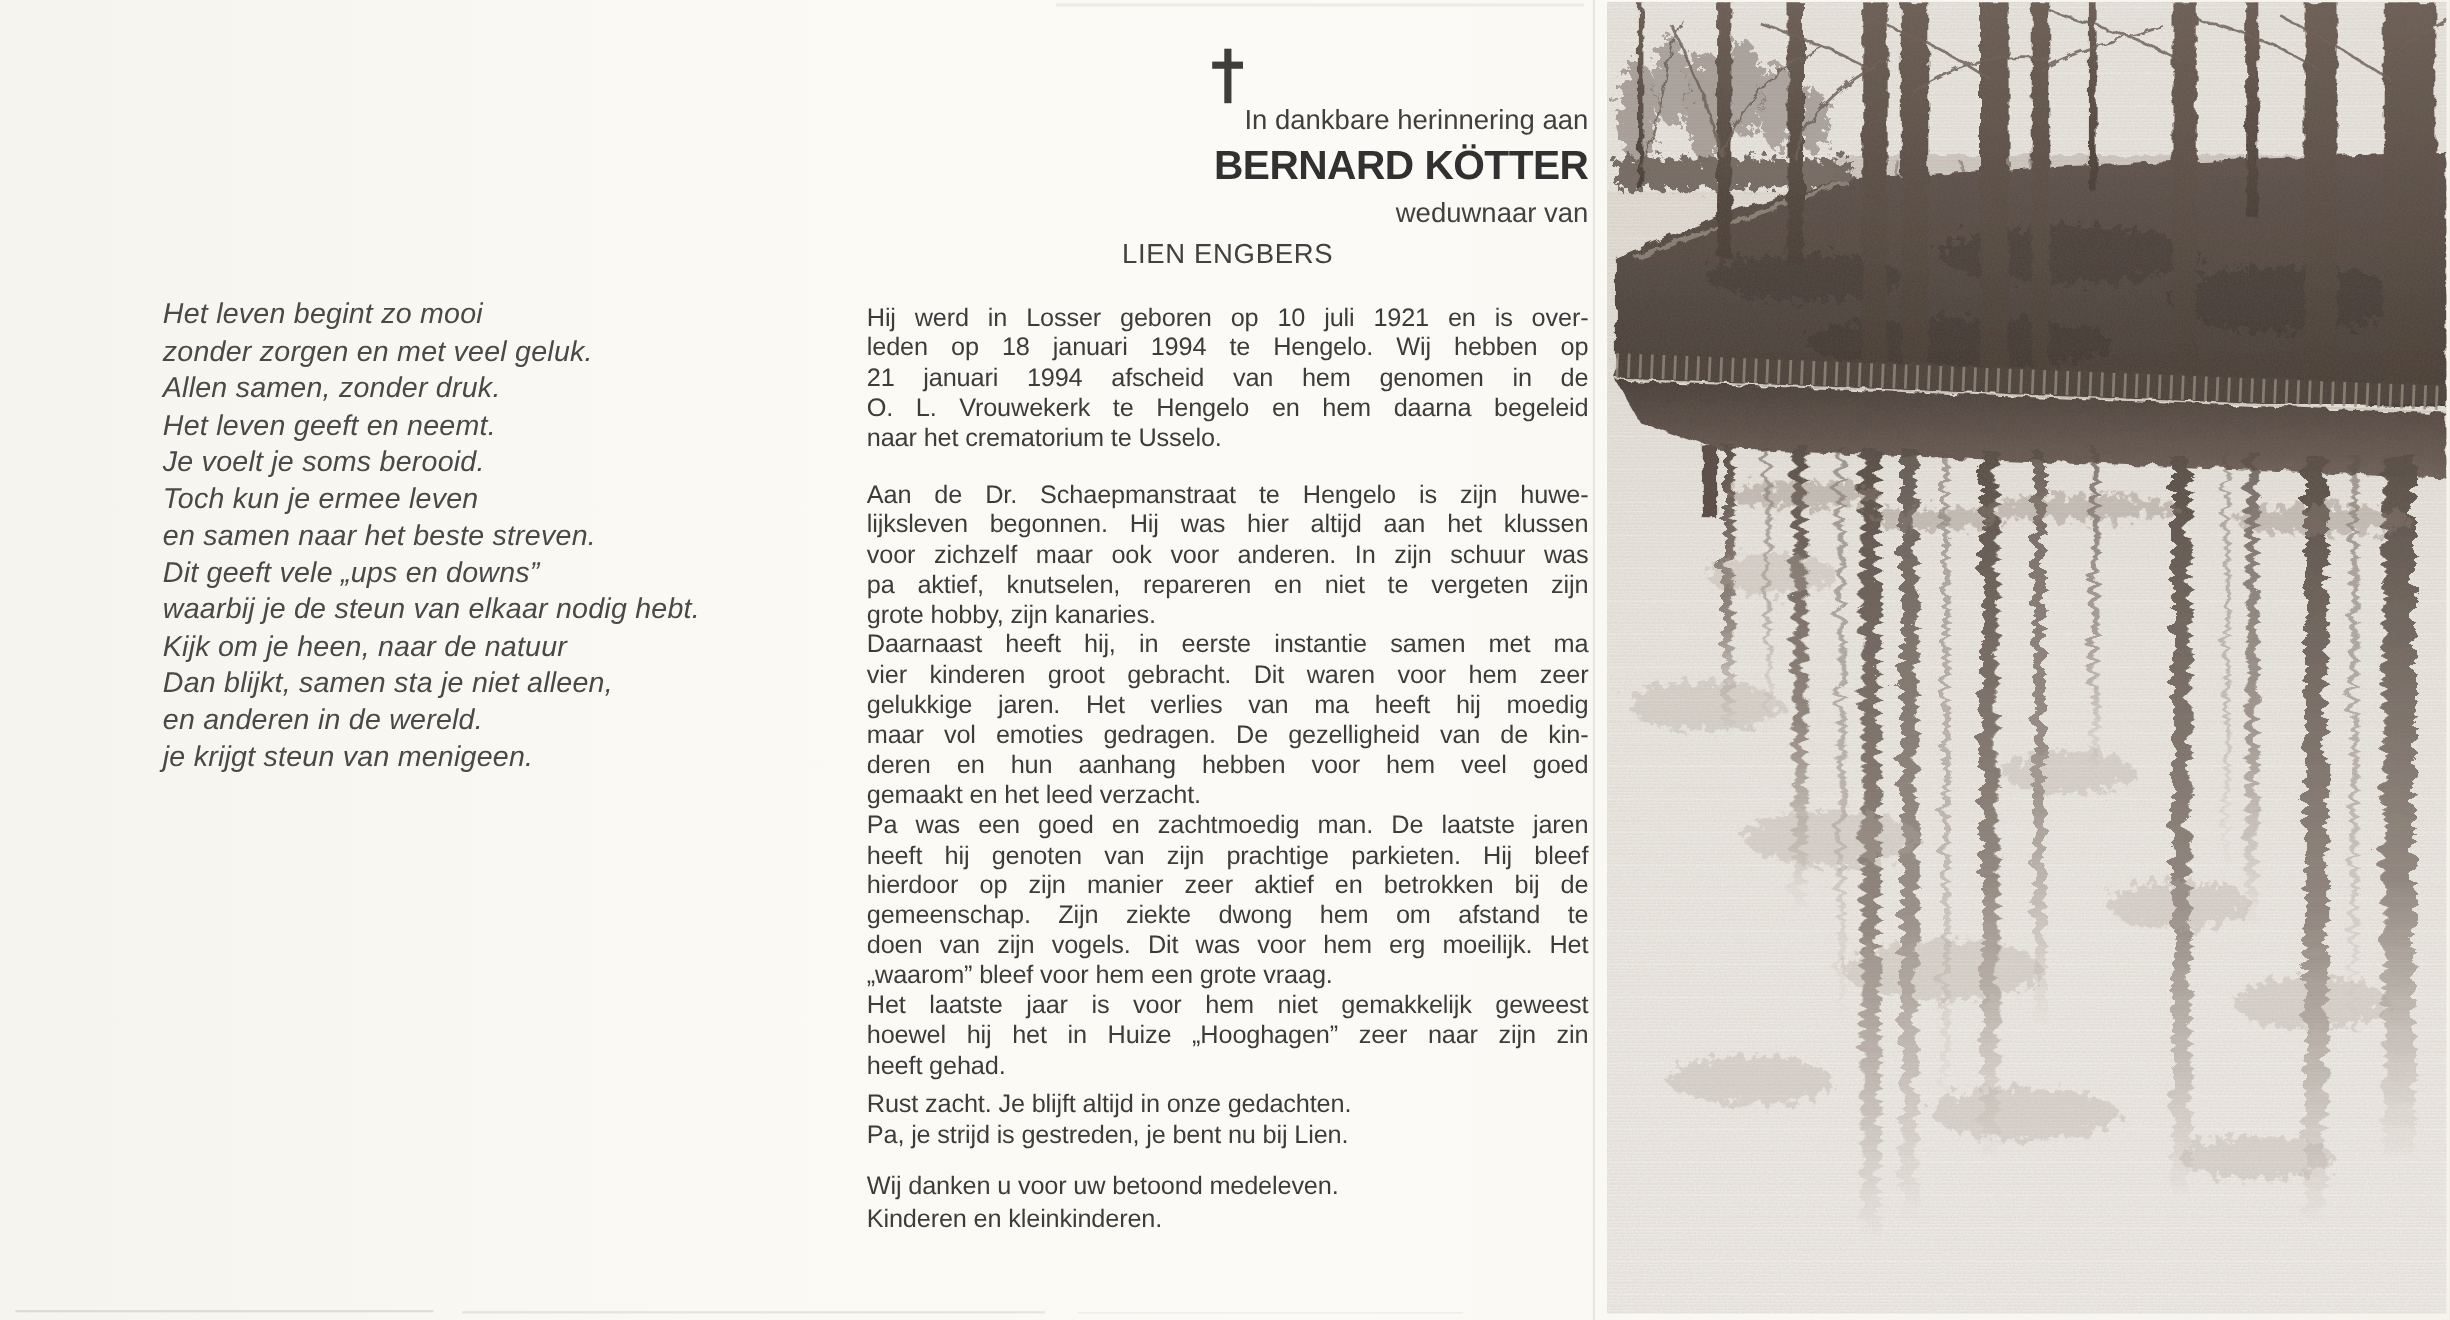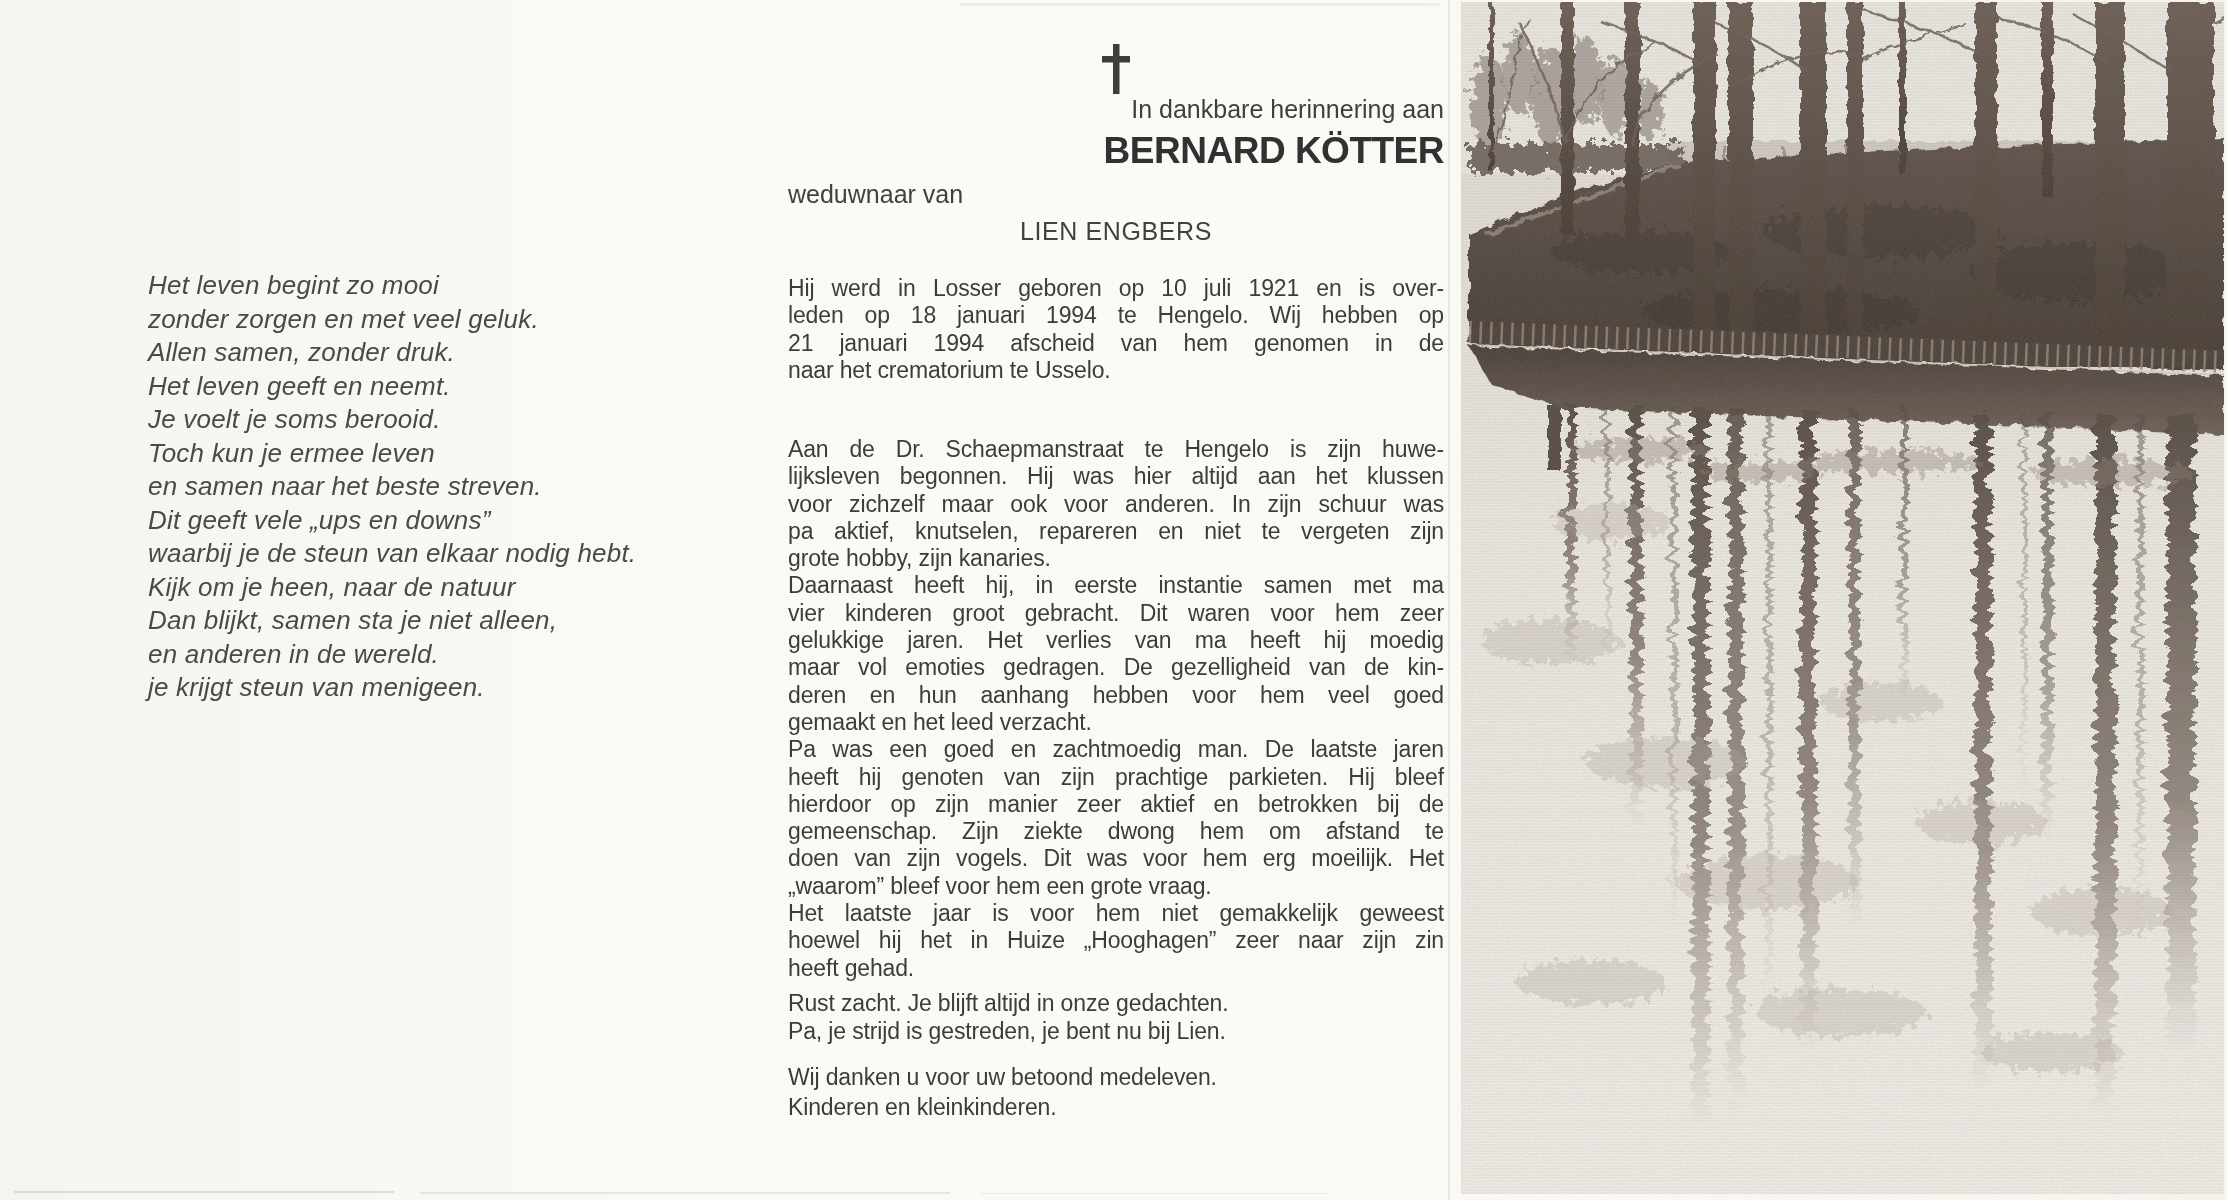--- a/index.html
+++ b/index.html
@@ -16,21 +16,21 @@
     position:absolute; left:148px; top:269px; width:620px;
     font-style:italic; font-size:26px; line-height:33.5px;
     color:#494949; letter-spacing:0.2px;
   }
   
   .middle { position:absolute; left:788px; top:0; width:656px; height:1200px; }
   .middle .block { position:absolute; left:0; right:0; }
   .cross-wrap { top:44px; text-align:center; }
   .dedication { top:95px;  text-align:right; font-size:25px; color:#3f3f3f; }
   .name       { top:130px; text-align:right; font-size:37px; font-weight:bold; letter-spacing:-0.5px; color:#313131; margin:0; }
-  .relation   { top:180px; text-align:left; font-size:25px; color:#414141; }
+  .relation   { top:180px; text-align:right; font-size:25px; color:#414141; }
   .spouse     { top:217px; text-align:center; font-size:25px; letter-spacing:0.6px; color:#414141; }
   .bodytext { font-size:23px; line-height:27.3px; letter-spacing:-0.15px; color:#3c3c3c; }
   .para1  { top:275px; }
   .group  { top:436px; }
   .jpara  { margin:0; }
   .jline  { text-align:justify; text-align-last:justify; }
   .jpara .jline:last-child { text-align-last:left; }
   .farewell  { top:989px;  line-height:28px; }
   .thanks    { top:1064px; }
   .signature { top:1094px; }
@@ -88,20 +88,21 @@
     <div class="block dedication">In dankbare herinnering aan</div>
     <h1 class="block name">BERNARD KÖTTER</h1>
     <div class="block relation">weduwnaar van</div>
     <div class="block spouse">LIEN ENGBERS</div>
 
     <div class="block para1 bodytext jpara">
 
     <div class="jline">Hij werd in Losser geboren op 10 juli 1921 en is over-</div>
         <div class="jline">leden op 18 januari 1994 te Hengelo. Wij hebben op</div>
         <div class="jline">21 januari 1994 afscheid van hem genomen in de</div>
+        <div class="jline">O. L. Vrouwekerk te Hengelo en hem daarna begeleid</div>
         <div class="jline">naar het crematorium te Usselo.</div>
       </div>
 
     <div class="block group bodytext">
       <div class="jpara">
 
       <div class="jline">Aan de Dr. Schaepmanstraat te Hengelo is zijn huwe-</div>
           <div class="jline">lijksleven begonnen. Hij was hier altijd aan het klussen</div>
           <div class="jline">voor zichzelf maar ook voor anderen. In zijn schuur was</div>
           <div class="jline">pa aktief, knutselen, repareren en niet te vergeten zijn</div>

